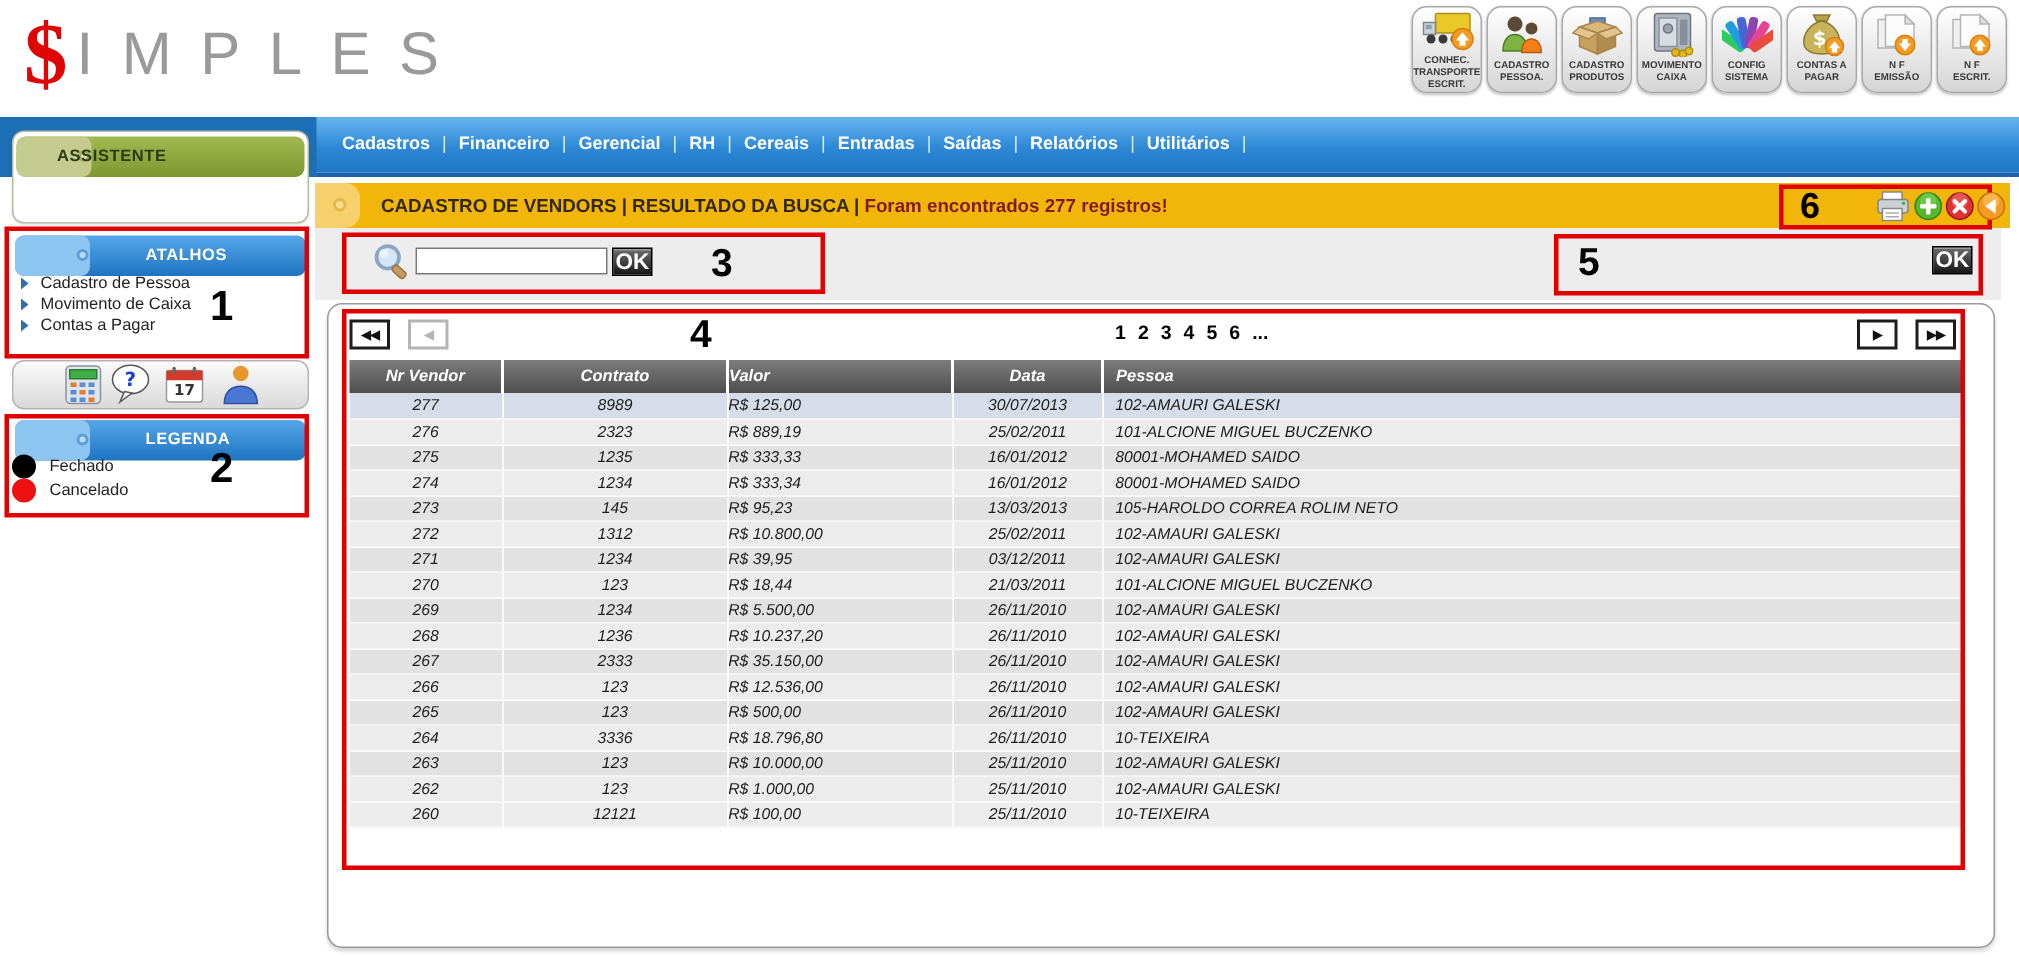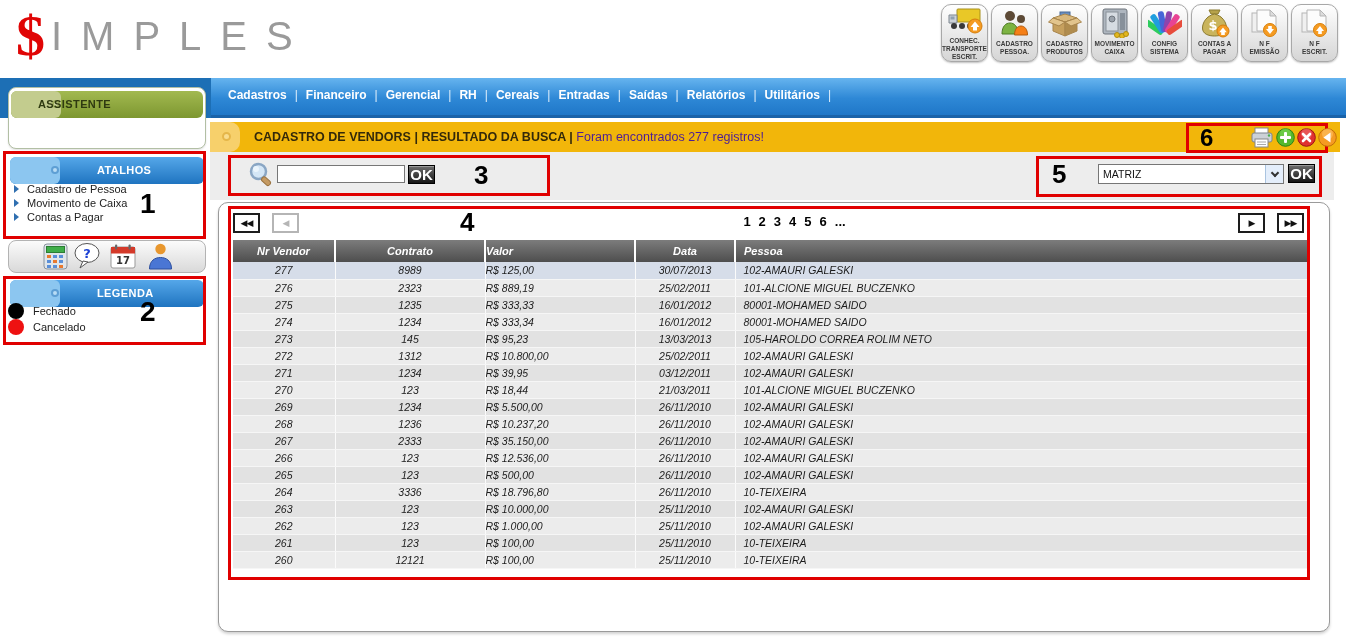--- a/index.html
+++ b/index.html
@@ -30,21 +30,21 @@
   .menu-item { cursor:pointer; }
   .menu-sep { margin:0 8px; color:#dcedfb; font-weight:normal; }
 
   
   .yellow-bar { position:absolute; left:210px; top:122px; width:1130px; height:30px; background:#f2b60a; }
   .ybar-tab { position:absolute; left:0; top:0; width:30px; height:30px; background:#f7d06b; border-radius:0 10px 10px 0; }
   .ybar-ring { position:absolute; left:12px; top:10px; width:9px; height:9px; border:2px solid #e5b64a;
                border-radius:50%; background:#f9dc8d; }
   .ybar-text { position:absolute; left:44px; top:8px; font-size:12.5px; color:#33290a; }
   .ybar-bold { font-weight:bold; }
-  .ybar-normal { font-weight:normal; color:#4c1d95; }
+  .ybar-normal { font-weight:bold; color:#7f1d1d; }
 
   .record-actions { position:absolute; left:1250px; top:127px; display:flex; align-items:center; gap:2px; z-index:60; }
   .ra-icon { cursor:pointer; display:inline-flex; }
 
   
   .gray-strip { position:absolute; left:210px; top:152px; width:1124px; height:48px; background:#ededed; }
 
   .magnifier { position:absolute; left:248px; top:161px; z-index:5; cursor:pointer; }
   .search-input { position:absolute; left:277px; top:165px; width:128px; height:18px; border:1px solid #777;
                   font-size:11px; padding:0 3px; background:#fff; z-index:5; }
@@ -321,26 +321,20 @@
 
   <div class="gray-strip"></div>
   <span class="magnifier" id="magnifier"><svg width="27" height="27" viewBox="0 0 27 27">
         <circle cx="10.5" cy="10.5" r="7.5" fill="#d4e6f6" stroke="#8aa6c4" stroke-width="2.5"></circle>
         <circle cx="8" cy="8" r="3" fill="#eaf4fc"></circle>
         <rect x="16" y="15" width="10" height="5" rx="2.2" transform="rotate(42 16 15)" fill="#c59a62" stroke="#9a7340"></rect>
       </svg></span>
   <input class="search-input" value="" style="">
   <div class="ok-btn" id="search-ok">OK</div>
 
-  <div class="branch-select">
-    <span class="branch-value">MATRIZ</span>
-    <span class="branch-arrow">
-        <span class="chev"></span>
-      </span>
-  </div>
   <div class="ok-btn" id="branch-ok">OK</div>
 
   <div class="panel"></div>
 
   <div class="pg-btn pg-dark" id="pg-first">◀◀</div>
   <div class="pg-btn pg-gray" id="pg-prev">◀</div>
   <div class="pages" id="pages"><span class="page-num">1</span><span class="page-num">2</span><span class="page-num">3</span><span class="page-num">4</span><span class="page-num">5</span><span class="page-num">6</span><span class="page-num">...</span></div>
   <div class="pg-btn pg-dark" id="pg-next">▶</div>
   <div class="pg-btn pg-dark" id="pg-last">▶▶</div>
 
@@ -459,27 +453,20 @@
           <td class="col2">R$ 10.000,00</td>
           <td class="col3">25/11/2010</td>
           <td class="col4">102-AMAURI GALESKI</td>
         </tr>
         <tr class="row-lite">
           <td class="col0">262</td>
           <td class="col1">123</td>
           <td class="col2">R$ 1.000,00</td>
           <td class="col3">25/11/2010</td>
           <td class="col4">102-AMAURI GALESKI</td>
-        </tr>
-        <tr class="row-dark">
-          <td class="col0">261</td>
-          <td class="col1">123</td>
-          <td class="col2">R$ 100,00</td>
-          <td class="col3">25/11/2010</td>
-          <td class="col4">10-TEIXEIRA</td>
         </tr>
         <tr class="row-lite">
           <td class="col0">260</td>
           <td class="col1">12121</td>
           <td class="col2">R$ 100,00</td>
           <td class="col3">25/11/2010</td>
           <td class="col4">10-TEIXEIRA</td>
         </tr>
       </tbody>
   </table>

